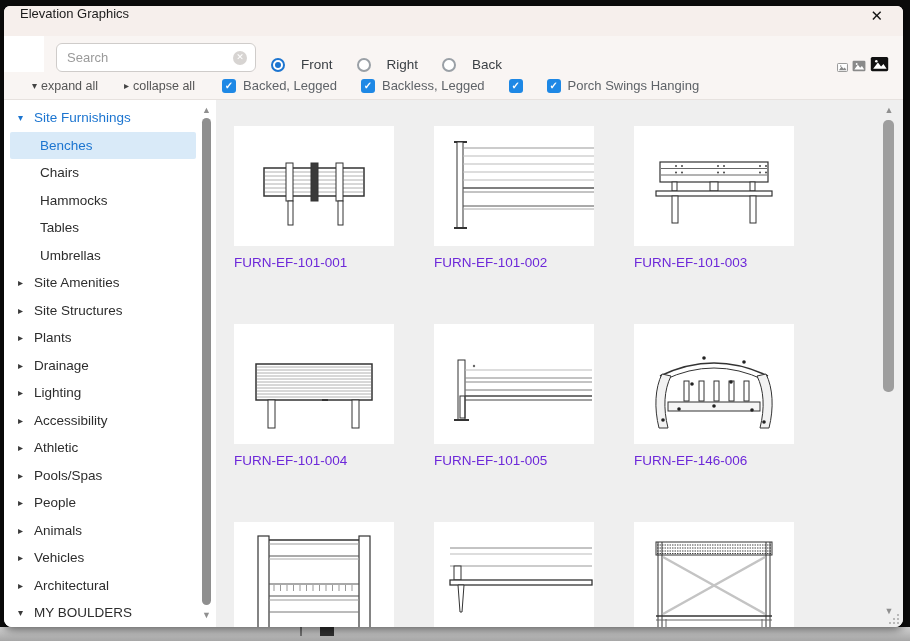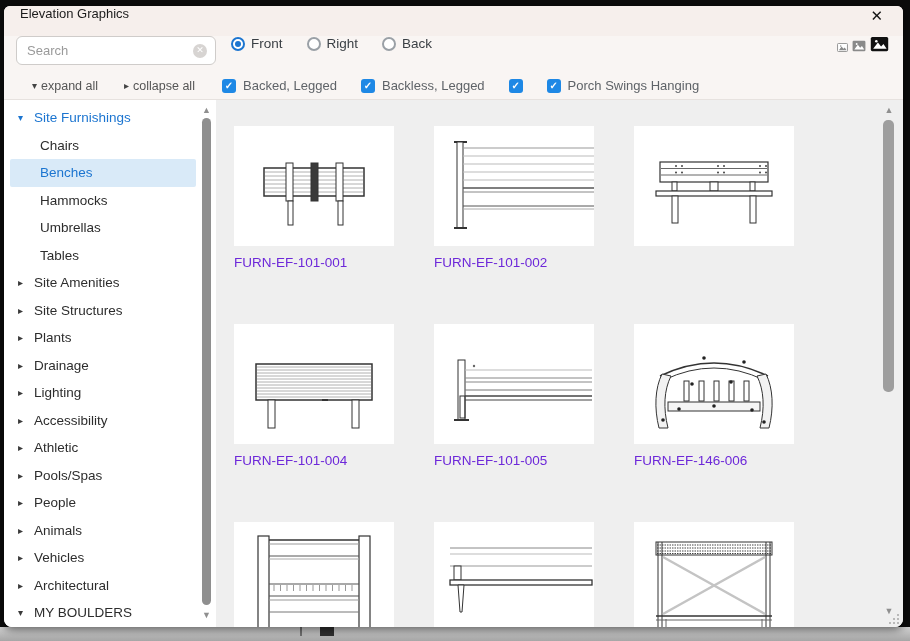--- a/index.html
+++ b/index.html
@@ -16,32 +16,32 @@
     background:#fff; border-radius:6px 6px 8px 8px; overflow:hidden;
     box-shadow:0 2px 10px rgba(0,0,0,.6); display:flex; flex-direction:column; }
 
   
   .titlebar { height:30px; background:var(--titlebar-bg); display:flex; align-items:flex-start;
     padding:0 16px; flex:0 0 auto; }
   .title { font-size:13px; color:#1b1b1b; }
   .close-btn { margin-left:auto; font-size:15px; color:#141414; cursor:pointer; line-height:1;
     padding:2px 4px; }
 
-  .toolbar { height:36px; background:var(--toolbar-bg); display:flex; align-items:flex-start;
-    padding:0 14px 0 12px; flex:0 0 auto; }
+  .toolbar { height:36px; background:var(--toolbar-bg); display:flex; align-items:flex-end;
+    padding:0 14px 0 12px; flex:0 0 auto;margin-left:40px; }
   .searchbox { width:200px; height:29px; background:#fff; border:1px solid #cfccca;
     border-radius:6px; display:flex; align-items:center; padding:0 8px 0 10px; }
   .searchbox input { border:none; outline:none; flex:1; font-size:13px; color:#333;
     font-family:"Liberation Sans", sans-serif; background:transparent; min-width:0; }
   .searchbox input::placeholder { color:#9a9a9a; }
   .search-clear { width:14px; height:14px; border-radius:50%; background:#d7d4d2; color:#fff;
     font-size:9px; display:flex; align-items:center; justify-content:center; line-height:1; }
 
   .radio-group { display:flex; align-items:center; gap:24px; margin-left:15px; }
-  .radio-opt { display:flex; align-items:center; gap:6px; font-size:13.5px; color:#3a3f44; cursor:pointer; }
+  .radio-opt { display:flex; align-items:center; gap:16px; font-size:13.5px; color:#3a3f44; cursor:pointer; }
   .radio-circle { width:14px; height:14px; border-radius:50%; border:2px solid #9aa0a6; background:#fff; position:relative; }
   .radio-opt.selected .radio-circle { border-color:var(--accent); }
   .radio-opt.selected .radio-circle::after { content:""; position:absolute; left:2px; top:2px;
     width:6px; height:6px; border-radius:50%; background:var(--accent); }
 
   .size-icons { margin-left:auto; display:flex; align-items:flex-end; gap:4px; }
   .size-icon { display:block; cursor:pointer; }
   .size-icon svg { display:block; }
 
   .filterbar { height:28px; background:var(--toolbar-bg); display:flex; align-items:center;
@@ -182,39 +182,39 @@
       </div>
   </div>
 
   <div class="content">
     <div class="sidebar">
       <div id="tree">
           <div class="tree-item accent">
             <span class="arrow">▾</span>
             <span>Site Furnishings</span>
           </div>
+          <div class="tree-item lvl1 selected">
+            <span class="arrow"></span>
+            <span>Benches</span>
+          </div>
           <div class="tree-item lvl1">
             <span class="arrow"></span>
             <span>Chairs</span>
           </div>
-          <div class="tree-item lvl1 selected">
-            <span class="arrow"></span>
-            <span>Benches</span>
-          </div>
           <div class="tree-item lvl1">
             <span class="arrow"></span>
             <span>Hammocks</span>
           </div>
           <div class="tree-item lvl1">
             <span class="arrow"></span>
-            <span>Umbrellas</span>
+            <span>Tables</span>
           </div>
           <div class="tree-item lvl1">
             <span class="arrow"></span>
-            <span>Tables</span>
+            <span>Umbrellas</span>
           </div>
           <div class="tree-item">
             <span class="arrow">▸</span>
             <span>Site Amenities</span>
           </div>
           <div class="tree-item">
             <span class="arrow">▸</span>
             <span>Site Structures</span>
           </div>
           <div class="tree-item">
@@ -327,20 +327,21 @@
                   <circle cx="132" cy="46.5" r="1"></circle>
                 </g>
     <rect x="38" y="56" width="5" height="9" fill="#fff" stroke="#333"></rect>
     <rect x="76" y="56" width="8" height="9" fill="#fff" stroke="#333"></rect>
     <rect x="116" y="56" width="5" height="9" fill="#fff" stroke="#333"></rect>
     <rect x="22" y="65" width="116" height="5" fill="#fff" stroke="#333" stroke-width="1.2"></rect>
     <rect x="38" y="70" width="6" height="27" fill="#fff" stroke="#333"></rect>
     <rect x="116" y="70" width="6" height="27" fill="#fff" stroke="#333"></rect>
   </svg>
             </div>
+            <figcaption>FURN-EF-101-003</figcaption>
           </figure>
           <figure class="card">
             <div class="thumb">
               <svg width="160" height="120" viewBox="0 0 160 120" xmlns="http://www.w3.org/2000/svg">
     <g stroke="#b0b0b0">
                   <path d="M23 43H137M23 46H137M23 49H137M23 52H137M23 55H137M23 58H137M23 61H137M23 64H137M23 67H137M23 70H137M23 73H137"></path>
                 </g>
     <rect x="22" y="40" width="116" height="36" fill="none" stroke="#333" stroke-width="1.5"></rect>
     <path d="M88 76h6" stroke="#333" stroke-width="2"></path>
     <rect x="34" y="76" width="7" height="28" fill="#fff" stroke="#333"></rect>

